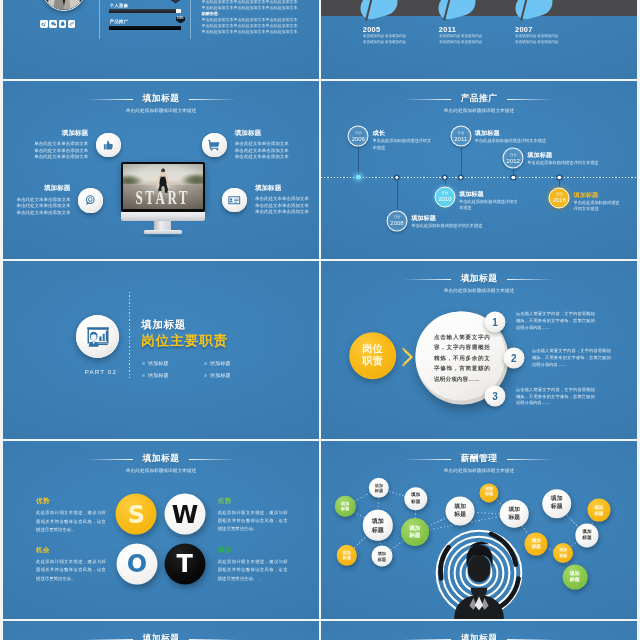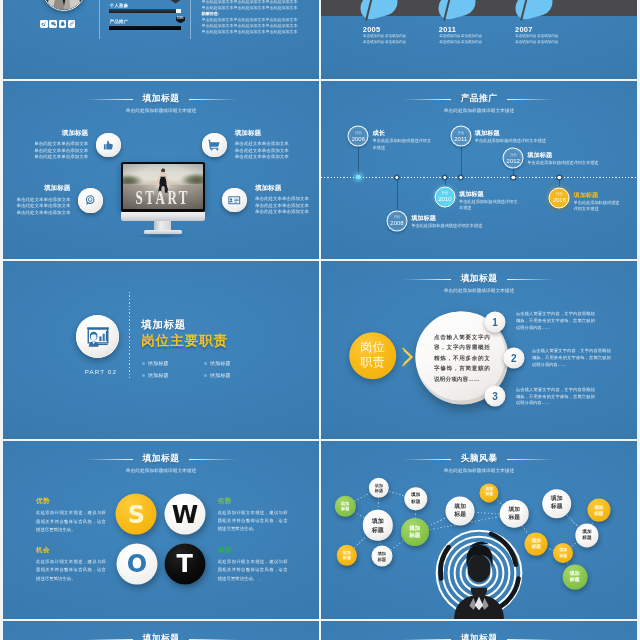--- a/index.html
+++ b/index.html
@@ -111,21 +111,21 @@
   .sec-bul .bi{width:62px;display:flex;align-items:center;gap:3px;margin-bottom:6px;}
   .sec-bul .bd{width:3px;height:3px;border-radius:50%;background:#63b4e8;flex:0 0 auto;}
   .sec-bul .bt{font-size:5px;color:rgba(255,255,255,.88);letter-spacing:.2px;}
 
   
   .du-badge{position:absolute;width:47.5px;height:47.5px;border-radius:50%;
      background:radial-gradient(circle at 36% 28%,#fcc83a 0%,#f8ba18 45%,#f0ab06 100%);
      box-shadow:0 3px 7px rgba(0,0,0,.25);
      display:flex;flex-direction:column;align-items:center;justify-content:center;
      transform:translate(-50%,-50%);}
-  .du-badge span{font-size:12px;font-weight:400;color:#fffbe8;line-height:1.25;letter-spacing:.6px;}
+  .du-badge span{font-size:10px;font-weight:700;color:#fffbe8;line-height:1.25;letter-spacing:.6px;}
   .du-arrow{position:absolute;}
   .du-circle{position:absolute;width:93px;height:93px;border-radius:50%;
      transform:translate(-50%,-50%);
      background:linear-gradient(150deg,#efeeec 0%,#e2dfda 48%,#cfcbc5 100%);
      box-shadow:2px 5px 12px rgba(0,0,0,.32);}
   .du-circle:before{content:"";position:absolute;left:0;top:0;right:3.5px;bottom:4.5px;
      border-radius:50%;background:linear-gradient(152deg,#ffffff 0%,#fbfaf9 40%,#f2f0ed 72%,#e6e3df 100%);}
   .du-ctext{position:absolute;left:50%;top:50%;transform:translate(-50%,-50%);
      width:56px;font-size:5.6px;line-height:1.9;color:#4a4a4a;text-align:justify;
      letter-spacing:.1px;font-weight:700;}
@@ -583,21 +583,21 @@
         <div class="h" style="color:#f7c51d">机会</div>
         <div class="p">此处添加详细文本描述，建议与标题相关并符合整体语言风格，语言描述尽量简洁生动。</div>
       </div>
       <div class="sw-b" style="left:214.7px;top:106.5px;">
         <div class="h" style="color:#2ab24a">威胁</div>
         <div class="p">此处添加详细文本描述，建议与标题相关并符合整体语言风格，语言描述尽量简洁生动。，</div>
       </div>
     </div>
     <div class="slide">
       <div class="shead">
-        <div class="t">头脑风暴</div>
+        <div class="t">薪酬管理</div>
         <div class="s">单击此处添加标题或详细文本描述</div>
       </div>
       <div class="bs-wrap" id="bs-links">
             <div class="bs-link" style="left: 24.1px; top: 65.5px; width: 38.4361px; transform: rotate(-28.432deg); background: repeating-linear-gradient(to right, rgba(255, 255, 255, 0.45) 0px, rgba(255, 255, 255, 0.45) 1.5px, rgba(255, 255, 255, 0) 1.5px, rgba(255, 255, 255, 0) 3.5px);"></div>
             <div class="bs-link" style="left: 57.9px; top: 47.2px; width: 37.5161px; transform: rotate(91.6802deg); background: repeating-linear-gradient(to right, rgba(255, 255, 255, 0.45) 0px, rgba(255, 255, 255, 0.45) 1.5px, rgba(255, 255, 255, 0) 1.5px, rgba(255, 255, 255, 0) 3.5px);"></div>
             <div class="bs-link" style="left: 24.1px; top: 65.5px; width: 37.92px; transform: rotate(30.4196deg); background: repeating-linear-gradient(to right, rgba(255, 255, 255, 0.45) 0px, rgba(255, 255, 255, 0.45) 1.5px, rgba(255, 255, 255, 0) 1.5px, rgba(255, 255, 255, 0) 3.5px);"></div>
             <div class="bs-link" style="left: 56.8px; top: 84.7px; width: 42.8591px; transform: rotate(136.134deg); background: repeating-linear-gradient(to right, rgba(255, 255, 255, 0.45) 0px, rgba(255, 255, 255, 0.45) 1.5px, rgba(255, 255, 255, 0) 1.5px, rgba(255, 255, 255, 0) 3.5px);"></div>
             <div class="bs-link" style="left: 56.8px; top: 84.7px; width: 31.1578px; transform: rotate(82.6241deg); background: repeating-linear-gradient(to right, rgba(255, 255, 255, 0.45) 0px, rgba(255, 255, 255, 0.45) 1.5px, rgba(255, 255, 255, 0) 1.5px, rgba(255, 255, 255, 0) 3.5px);"></div>
             <div class="bs-link" style="left: 60.8px; top: 115.6px; width: 40.9816px; transform: rotate(-36.3666deg); background: repeating-linear-gradient(to right, rgba(255, 255, 255, 0.45) 0px, rgba(255, 255, 255, 0.45) 1.5px, rgba(255, 255, 255, 0) 1.5px, rgba(255, 255, 255, 0) 3.5px);"></div>
             <div class="bs-link" style="left: 94.6px; top: 58.1px; width: 33.2096px; transform: rotate(91.3804deg); background: repeating-linear-gradient(to right, rgba(255, 255, 255, 0.45) 0px, rgba(255, 255, 255, 0.45) 1.5px, rgba(255, 255, 255, 0) 1.5px, rgba(255, 255, 255, 0) 3.5px);"></div>

